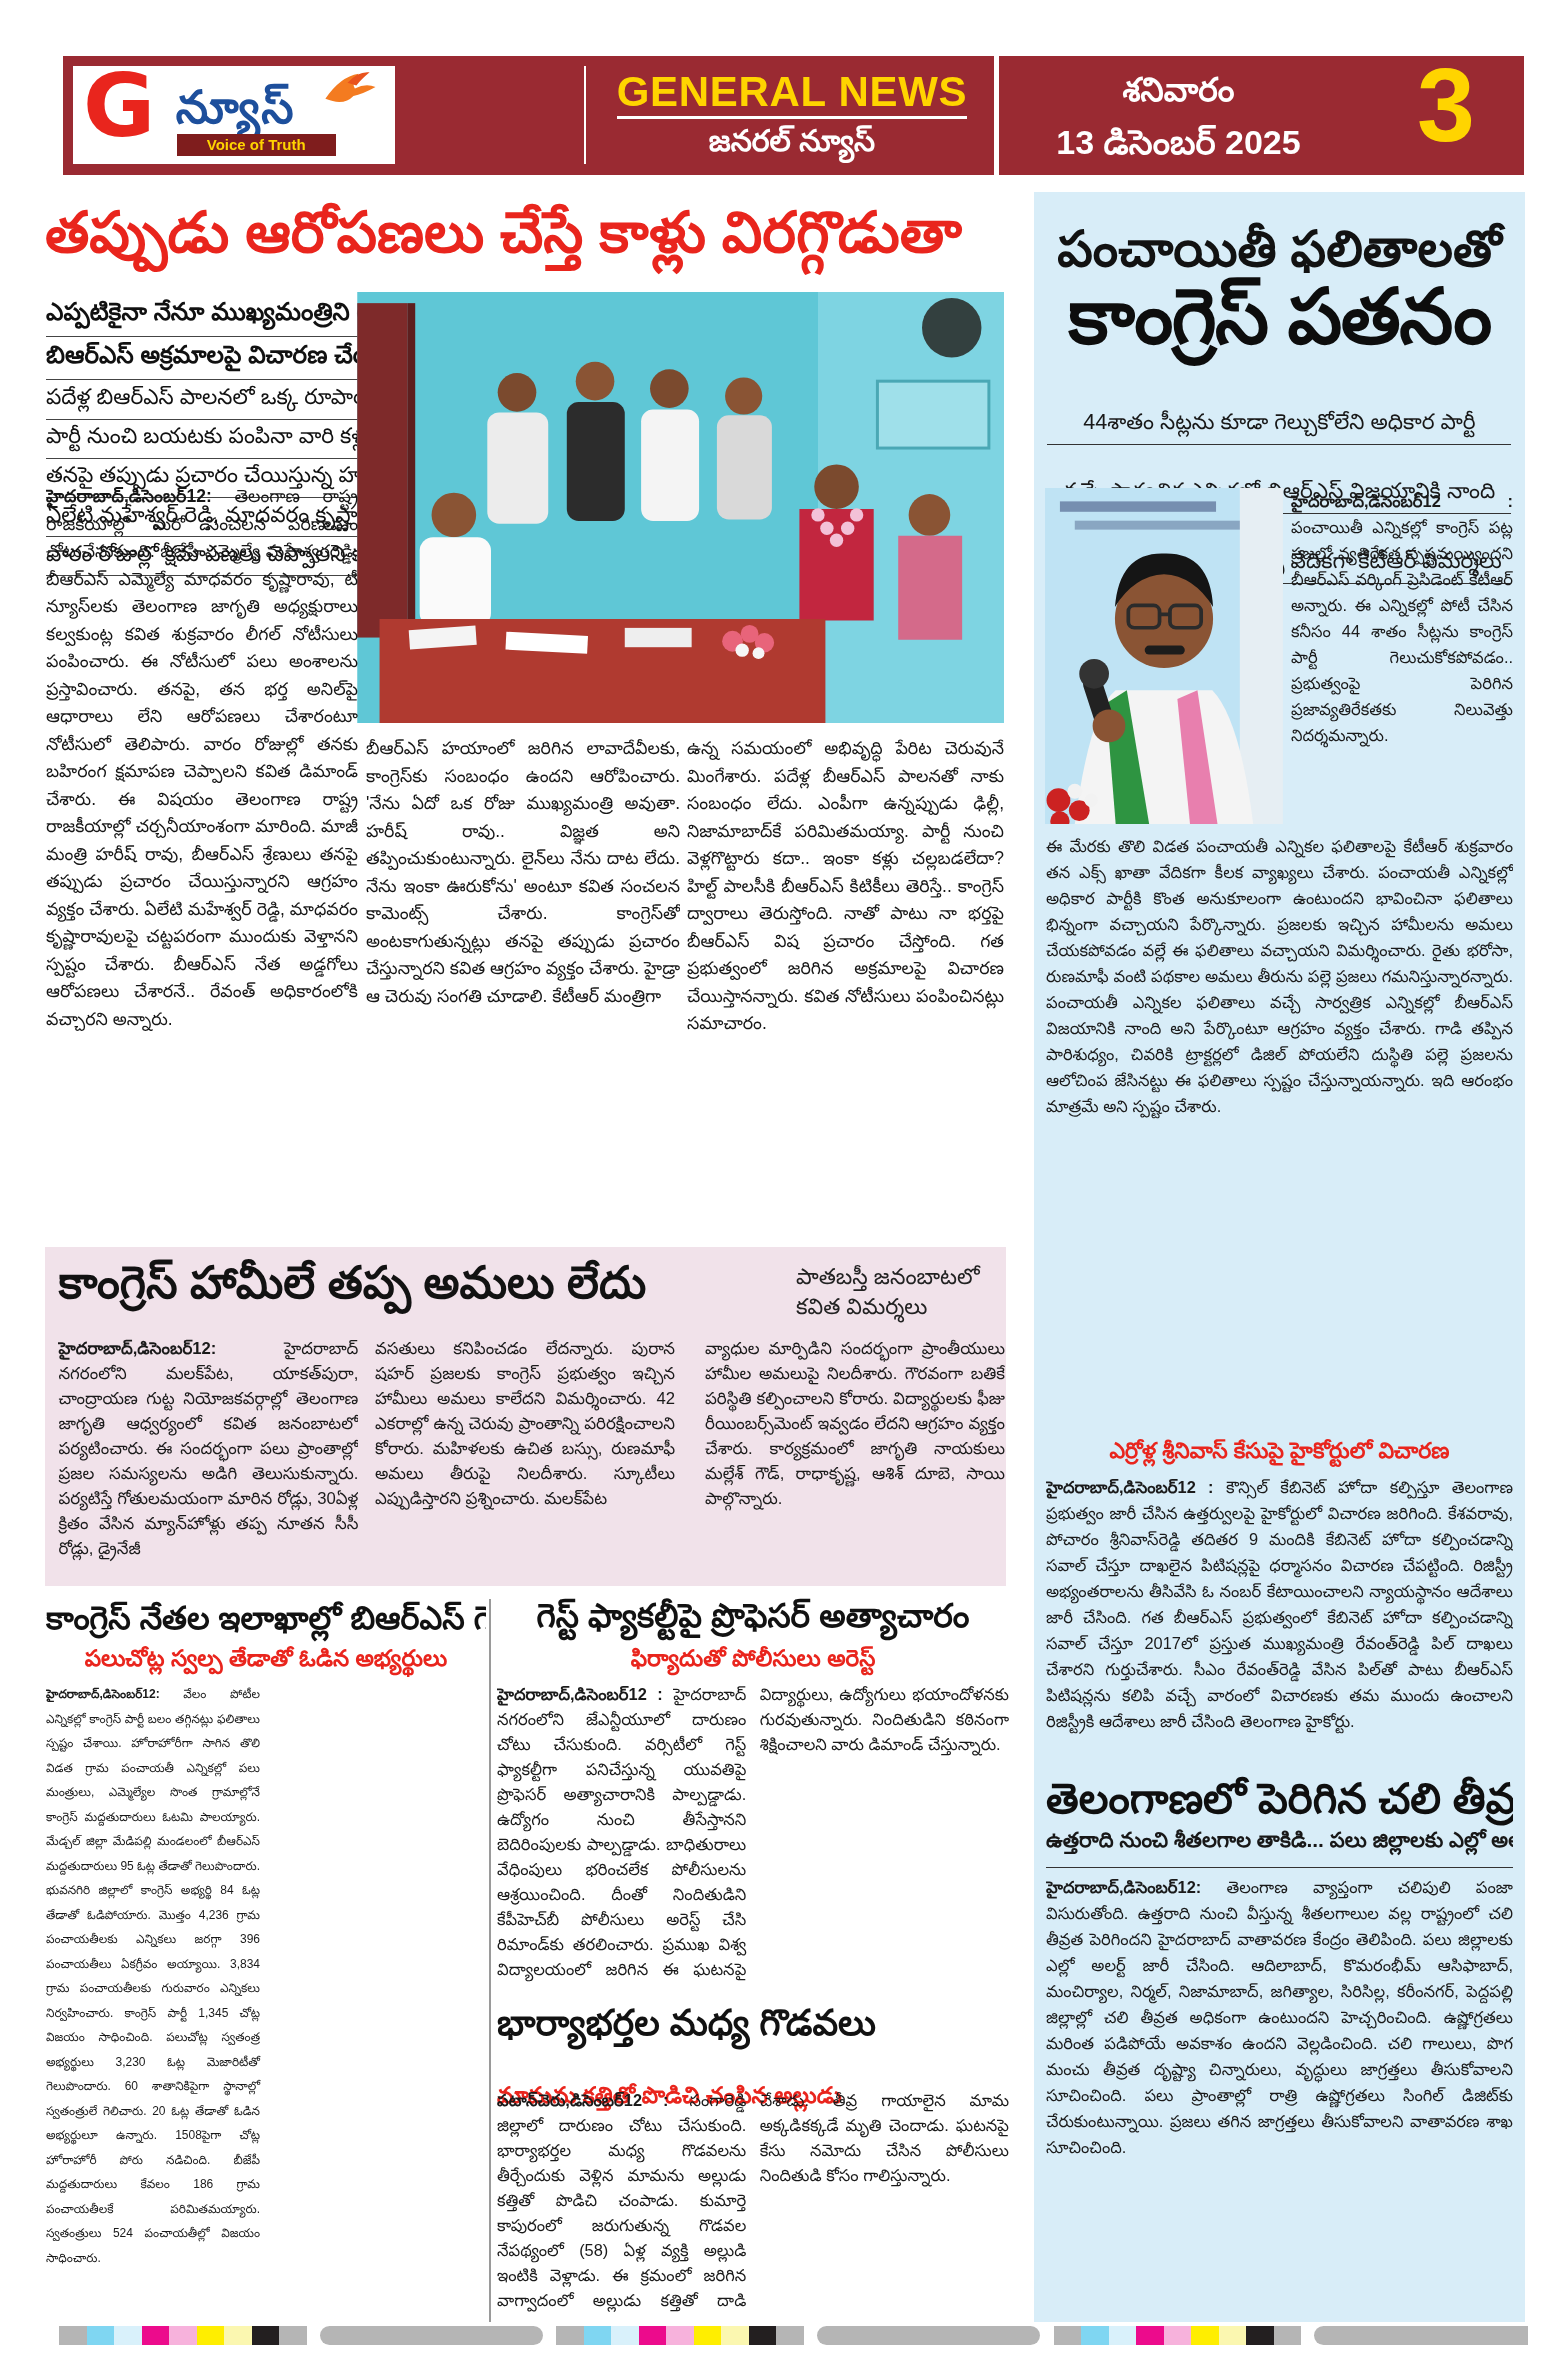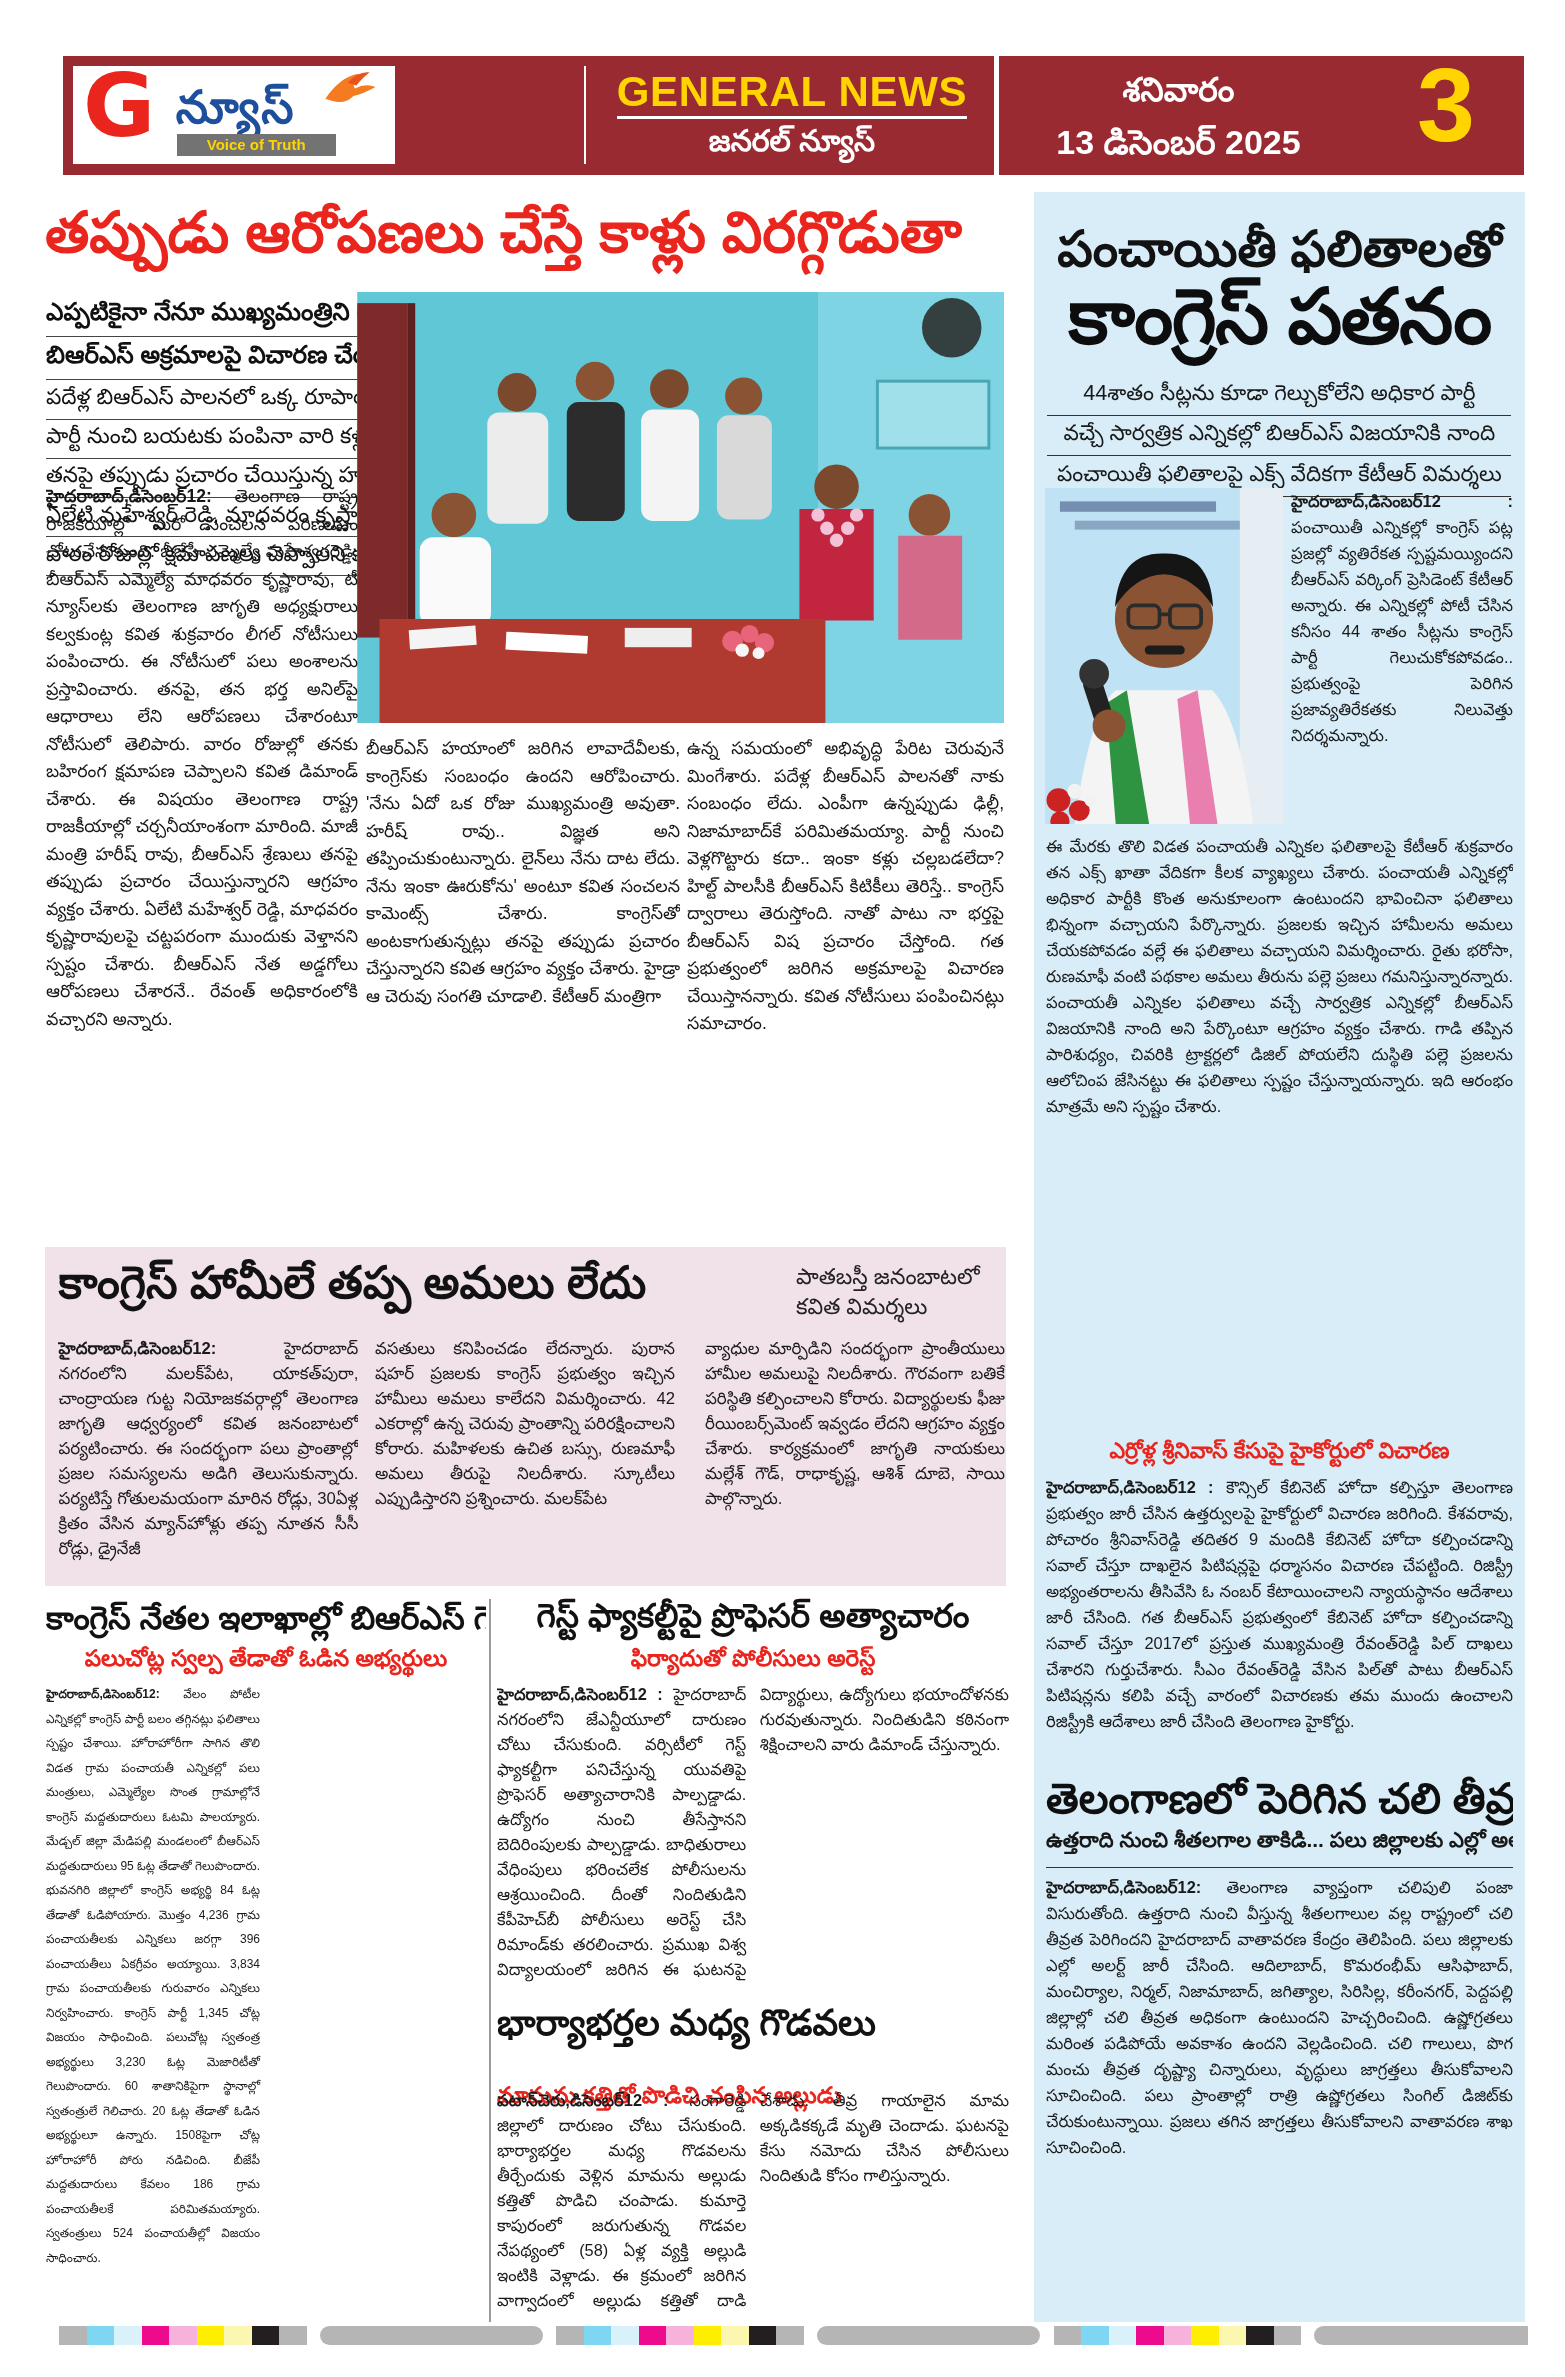--- a/index.html
+++ b/index.html
@@ -5,21 +5,21 @@
   html,body{margin:0;padding:0;background:#ffffff;}
   #page{position:relative;width:1565px;height:2377px;background:#ffffff;
         font-family:"Liberation Sans","DejaVu Sans",sans-serif;color:#1a1a1a;overflow:hidden;}
   .abs{position:absolute;}
   
   #banner{left:63px;top:56px;width:1461px;height:119px;background:#9a2a32;}
   #logo-box{left:9.7px;top:10.4px;width:322px;height:98px;background:#ffffff;overflow:hidden;}
   #logo-g{left:10.4px;top:-12px;font-size:88px;font-weight:bold;color:#e9251d;font-family:"DejaVu Sans",sans-serif;}
   #logo-name{left:103px;top:13.4px;font-size:46px;font-weight:bold;color:#1d4f9c;
              text-shadow:0 0 1.5px #fff,0 0 1.5px #fff;letter-spacing:1.5px;}
-  #logo-tagline{left:104px;top:68px;width:159px;height:22px;background:#737373;color:#ffd400;
+  #logo-tagline{left:104px;top:68px;width:159px;height:22px;background:#7f1d1d;color:#ffd400;
                 font-size:15px;font-weight:bold;text-align:center;line-height:22px;}
   #banner-vline{left:521px;top:10.4px;width:2.2px;height:98px;background:#ffffff;}
   #gn-block{left:528px;top:0;width:402px;height:119px;text-align:center;}
   #gn-en{margin-top:12px;font-size:42px;font-weight:bold;color:#ffd400;letter-spacing:0.7px;
          display:inline-block;border-bottom:3px solid #ffffff;}
   #gn-te{margin-top:4.5px;font-size:30px;font-weight:bold;color:#ffffff;}
   #banner-gap{left:931px;top:0;width:5.2px;height:119px;background:#ffffff;}
   #date-block{left:937px;top:0;width:357px;height:119px;text-align:center;color:#ffffff;font-weight:bold;}
   #date-day{margin-top:15px;font-size:33px;}
   #date-date{margin-top:6px;font-size:34px;}
@@ -62,21 +62,21 @@
   #m2-headline{left:497px;top:2002px;width:512px;font-size:36px;}
   #m2-subhead{left:497px;top:2050px;width:512px;font-size:23px;text-align:left;margin-top:32px;}
   #m2-body{left:497px;top:2088px;width:512px;height:234px;column-count:2;column-gap:13.4px;column-fill:auto;
            font-size:16.4px;line-height:25px;text-align:justify;overflow:hidden;}
   
   #right-panel{left:1034px;top:192px;width:491px;height:2130px;background:#d8edf8;}
   #rp1-top{left:0;top:28px;width:491px;font-size:50px;font-weight:bold;text-align:center;color:#121212;}
   #rp1-main{left:0;top:80px;width:491px;font-size:77px;font-weight:bold;text-align:center;color:#0d0d0d;letter-spacing:-1.5px;}
   #rp1-subheads{left:13.4px;top:183px;width:464px;}
   .rp-sub{font-size:21.6px;color:#181818;text-align:center;padding:4.5px 0 5.2px 0;border-bottom:1.5px solid #333;
-          white-space:nowrap;overflow:hidden;}
+          white-space:nowrap;overflow:hidden;margin-top:29px;}
   #rp1-beside{left:257px;top:296px;width:222px;height:339px;font-size:16.4px;line-height:26px;text-align:justify;overflow:hidden;}
   #rp1-below{left:12px;top:641px;width:467px;height:488px;font-size:16.4px;line-height:26px;text-align:justify;overflow:hidden;}
   #rp2-headline{left:12px;top:1136px;width:467px;font-size:42px;font-weight:bold;line-height:51px;color:#0f0f0f;}
   #rp2-subhead{left:12px;top:1246px;width:467px;font-size:22px;}
   #rp2-body{left:12px;top:1282px;width:467px;height:296px;font-size:16.4px;line-height:26px;text-align:justify;overflow:hidden;}
   #rp3-headline{left:12px;top:1583px;width:467px;font-size:42px;font-weight:bold;color:#0f0f0f;white-space:nowrap;overflow:hidden;}
   #rp3-subhead{left:12px;top:1636px;width:467px;font-size:21px;font-weight:bold;color:#181818;
                padding-bottom:10.4px;border-bottom:1.5px solid #333;white-space:nowrap;overflow:hidden;}
   #rp3-body{left:12px;top:1682px;width:467px;height:434px;font-size:16.4px;line-height:26px;text-align:justify;overflow:hidden;}
   

